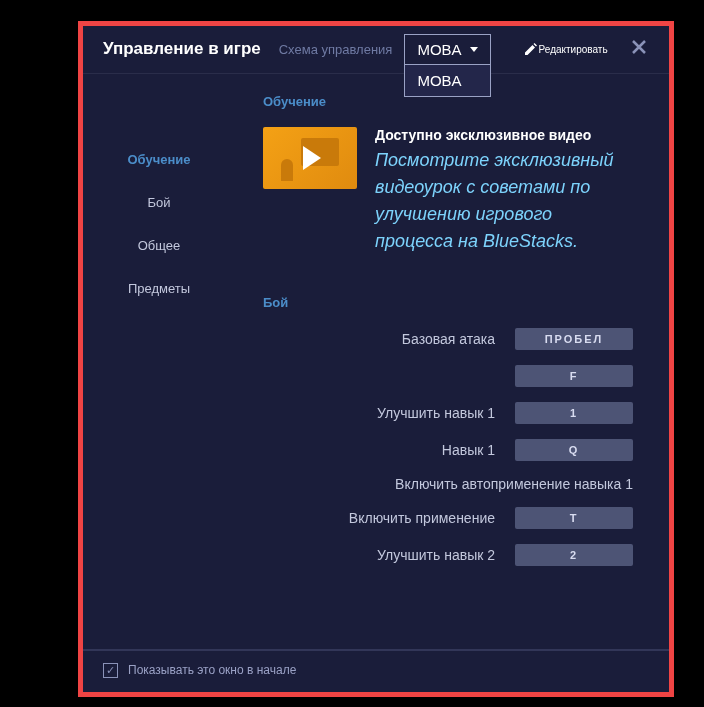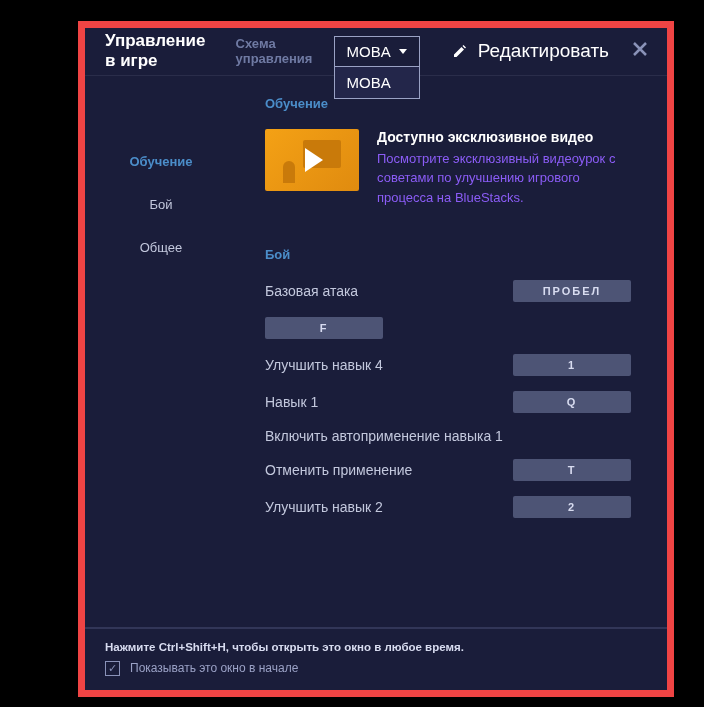--- a/index.html
+++ b/index.html
@@ -9,21 +9,21 @@
       background: #000;
       font-family: "Segoe UI", Arial, sans-serif;
       display: flex;
       align-items: center;
       justify-content: center;
     }
     .window {
       width: 596px;
       height: 676px;
       background: #1a1d3a;
-      border: 7px solid #ef4444;
+      border: 5px solid #ef4444;
       display: flex;
       flex-direction: column;
       position: relative;
       margin-top: 10px;
       margin-left: 48px;
     }
     .header {
       height: 48px;
       display: flex;
       align-items: center;
@@ -33,21 +33,20 @@
     }
     .title {
       color: #fff;
       font-size: 17px;
       font-weight: 600;
     }
     .scheme-label {
       color: #6f7aa3;
       font-size: 13px;
       margin-left: 18px;
-      font-weight: bold;
     }
     .scheme-dropdown {
       margin-left: 12px;
       position: relative;
       border-radius: 13px;
     }
     .scheme-button {
       border: 1px solid #9aa2c5;
       background: transparent;
       color: #fff;
@@ -78,23 +77,22 @@
     .dropdown-item {
       padding: 7px 12px;
       color: #fff;
       font-size: 15px;
       cursor: pointer;
     }
     .edit-btn {
       margin-left: 32px;
       display: flex;
       align-items: center;
-      gap: 10px;
-      color: #fff;
-      font-size: 19px;
+      color: #fff;
+      font-size: 10px;
       font-weight: 500;
       cursor: pointer;
     }
     .close-btn {
       margin-left: 18px;
       color: #8a92b8;
       font-size: 22px;
       cursor: pointer;
       padding: 4px;
       line-height: 1;
@@ -177,28 +175,29 @@
       margin-left: 4px;
     }
     .video-text { flex: 1; }
     .video-title {
       color: #fff;
       font-size: 14px;
       font-weight: 600;
       margin-bottom: 4px;
     }
     .video-desc {
-      color: #8b5cf6;
-      font-size: 13px;
+      color: #7dd3fc;
+      font-size: 18px;
       line-height: 1.5;
+      font-style: italic;
     }
     .key-row {
       display: flex;
       align-items: center;
-      justify-content: space-between;
+      justify-content: flex-end;
       margin-bottom: 15px;
       gap: 20px;
     }
     .key-label {
       color: #c3c8dd;
       font-size: 14px;
     }
     .key-badge {
       background: #4d5475;
       color: #d8dcf0;
@@ -272,20 +271,21 @@
         <path d="M3 3 L15 15 M15 3 L3 15" stroke="#8a92b8" stroke-width="2.5"></path>
       </svg>
     </div>
   </div>
 
   <div class="content">
     <div class="sidebar">
       <div class="sidebar-item active">Обучение</div>
       <div class="sidebar-item">Бой</div>
       <div class="sidebar-item">Общее</div>
+      <div class="sidebar-item">Предметы</div>
     </div>
 
     <div class="main">
       <div class="section-title">Обучение</div>
       <div class="video-card">
         <div class="video-thumb">
           <div class="board"></div>
           <div class="person"></div>
           <div class="play-icon"></div>
         </div>
@@ -298,43 +298,42 @@
       <div class="section-title">Бой</div>
 
       <div class="key-row">
         <div class="key-label">Базовая атака</div>
         <div class="key-badge">ПРОБЕЛ</div>
       </div>
       <div class="key-row">
         <div class="key-badge">F</div>
       </div>
       <div class="key-row">
-        <div class="key-label">Улучшить навык 4</div>
+        <div class="key-label">Улучшить навык 1</div>
         <div class="key-badge">1</div>
       </div>
       <div class="key-row">
         <div class="key-label">Навык 1</div>
         <div class="key-badge">Q</div>
       </div>
       <div class="key-row">
         <div class="key-label">Включить автоприменение навыка 1</div>
       </div>
       <div class="key-row">
-        <div class="key-label">Отменить применение</div>
+        <div class="key-label">Включить применение</div>
         <div class="key-badge">T</div>
       </div>
       <div class="key-row">
         <div class="key-label">Улучшить навык 2</div>
         <div class="key-badge">2</div>
       </div>
     </div>
   </div>
 
   <div class="footer">
-    <div class="footer-hint">Нажмите Ctrl+Shift+H, чтобы открыть это окно в любое время.</div>
     <div class="footer-check">
       <div class="checkbox">
         <span class="checkmark">✓</span>
       </div>
       <div class="check-label">Показывать это окно в начале</div>
     </div>
   </div>
 </div>
 
 </body></html>

